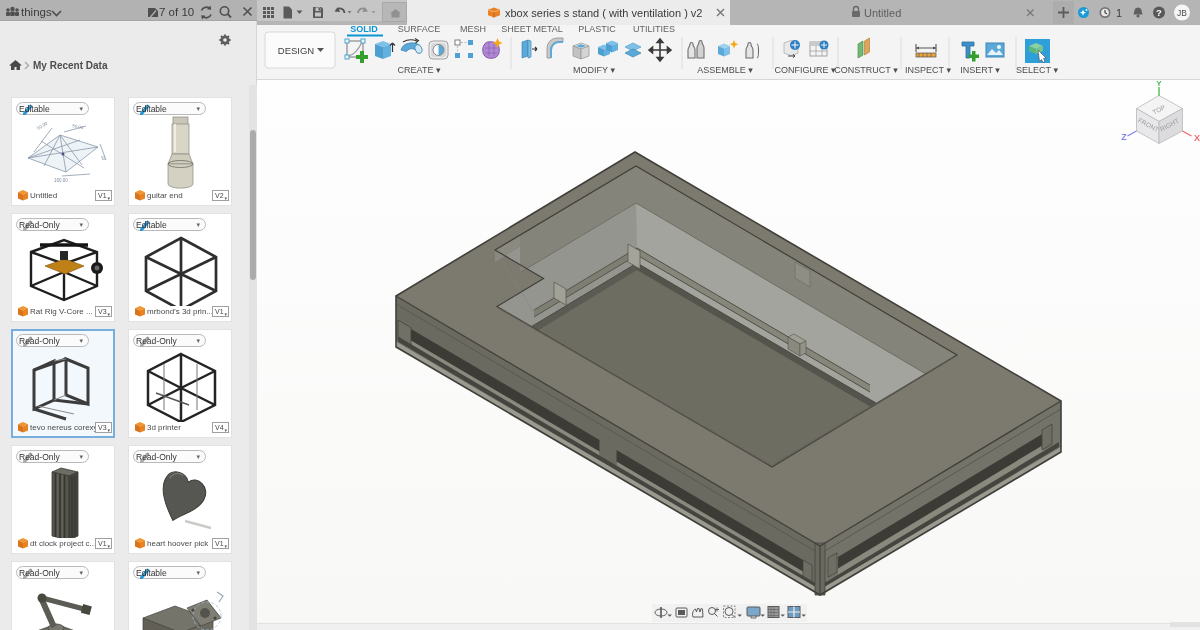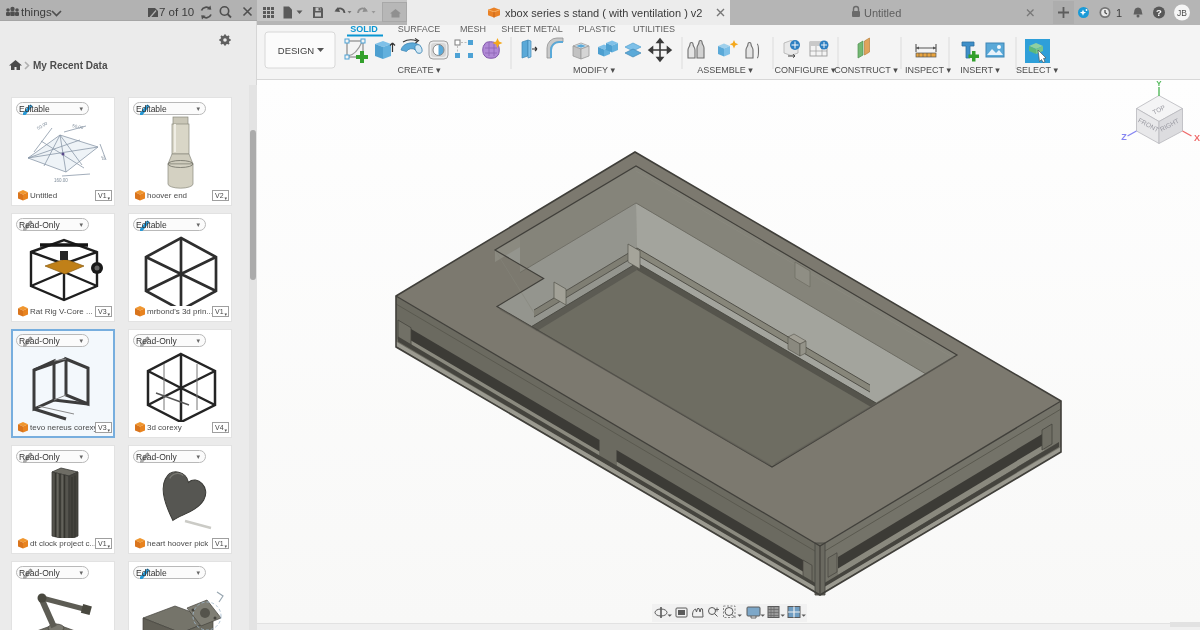--- a/index.html
+++ b/index.html
@@ -212,21 +212,21 @@
 <path d="M41 38 L58 38 L62 48 L37 48 Z" fill="#cfccbd" stroke="#8a8a7e" stroke-width="0.7"></path>
 <path d="M37 48 h25 v20 a12 4 0 0 1 -25 0 z" fill="#d4d1c2" stroke="#8a8a7e" stroke-width="0.7"></path>
 <ellipse cx="49.5" cy="48" rx="12.5" ry="3.5" fill="none" stroke="#6e6e64" stroke-width="0.8"></ellipse>
 <path d="M44 8 v28" stroke="#efede4" stroke-width="2"></path>
 </svg></div>
         <svg width="12" height="13" class="ccube" viewBox="0 0 12 13">
           <path d="M6 1 L11 3.2 L6 5.4 L1 3.2 Z" fill="#f0962e"></path>
           <path d="M1 3.2 L6 5.4 L6 11.6 L1 9.4 Z" fill="#d9741c"></path>
           <path d="M11 3.2 L6 5.4 L6 11.6 L11 9.4 Z" fill="#e8831f"></path>
         </svg>
-        <div class="cname">hoover end</div>
+        <div class="cname">guitar end</div>
         <div class="vbox">V2</div>
       </div>
 <div class="card" style="left:11px;top:213px">
         <div class="pill">
           <svg width="13" height="12" style="position:absolute;left:4px;top:0px">
             <path d="M2 10 L8 2.5 L10.5 4.5 L4.5 12 L2 12 Z" fill="#ababab"></path>
             <path d="M8 2.5 L10.5 4.5 L11.5 3 L9.5 1.5 Z" fill="#8a8a8a"></path>
           </svg>
           <span class="ptxt">Read-Only</span>
           <span class="pdn">▾</span>
@@ -315,21 +315,21 @@
 <path d="M50 6 L50 40 M17 23 L50 40 M84 23 L50 40 M50 40 L50 74 M17 57 L50 40 M84 57 L50 40"></path>
 </g>
 <path d="M33 16 L33 62 M66 16 L66 62" stroke="#777" stroke-width="1"></path>
 <path d="M25 45 L58 57" stroke="#555" stroke-width="1.5"></path>
 </svg></div>
         <svg width="12" height="13" class="ccube" viewBox="0 0 12 13">
           <path d="M6 1 L11 3.2 L6 5.4 L1 3.2 Z" fill="#f0962e"></path>
           <path d="M1 3.2 L6 5.4 L6 11.6 L1 9.4 Z" fill="#d9741c"></path>
           <path d="M11 3.2 L6 5.4 L6 11.6 L11 9.4 Z" fill="#e8831f"></path>
         </svg>
-        <div class="cname">3d corexy</div>
+        <div class="cname">3d printer</div>
         <div class="vbox">V4</div>
       </div>
 <div class="card" style="left:11px;top:445px">
         <div class="pill">
           <svg width="13" height="12" style="position:absolute;left:4px;top:0px">
             <path d="M2 10 L8 2.5 L10.5 4.5 L4.5 12 L2 12 Z" fill="#ababab"></path>
             <path d="M8 2.5 L10.5 4.5 L11.5 3 L9.5 1.5 Z" fill="#8a8a8a"></path>
           </svg>
           <span class="ptxt">Read-Only</span>
           <span class="pdn">▾</span>

